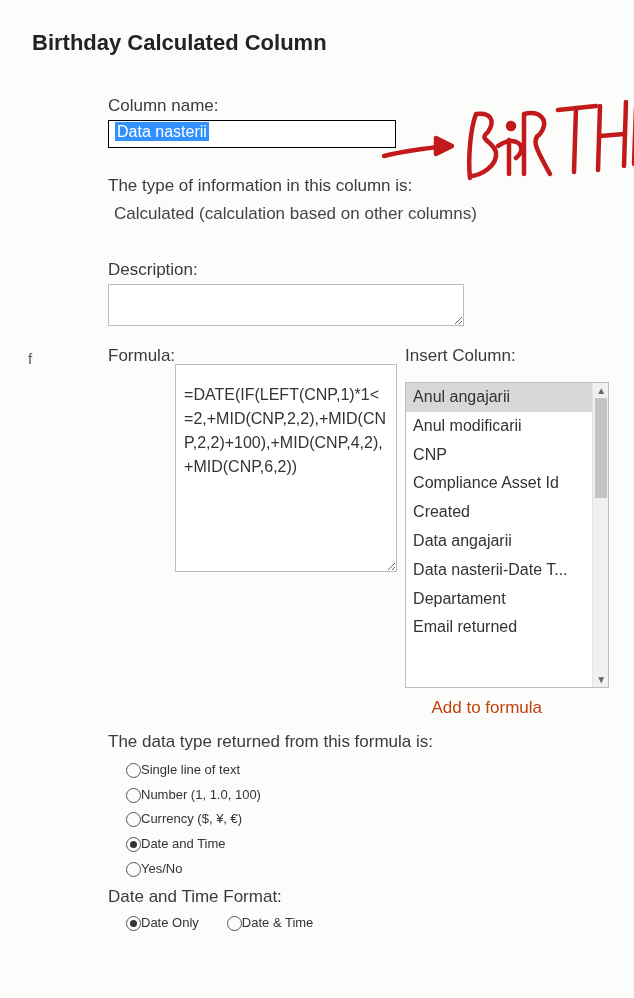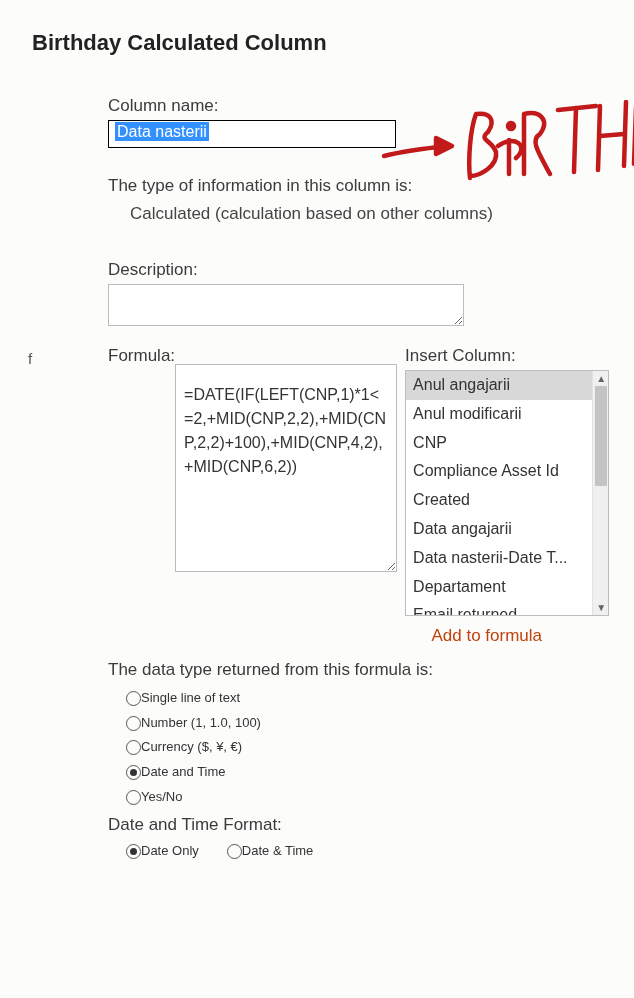--- a/index.html
+++ b/index.html
@@ -49,21 +49,21 @@
       color: #fff;
       padding: 1px 2px;
     }
     .type-info {
       margin-top: 28px;
       font-size: 17px;
       color: #3c3c3c;
     }
     .type-value {
       margin-top: 8px;
-      margin-left: 22px;
+      margin-left: 6px;
       font-size: 17px;
       color: #444;
     }
     .desc-block { margin-top: 36px; }
     .desc-textarea {
       width: 356px;
       height: 42px;
       border: 1px solid #bdbdbd;
       resize: both;
       background: #fff;
@@ -83,25 +83,25 @@
       border: 1px solid #bdbdbd;
       resize: both;
       background: #fff;
       font-family: inherit;
       font-size: 16px;
       padding: 18px 8px 8px 8px;
       color: #333;
       line-height: 1.5;
       margin-top: 18px;
     }
-    .insert-col { display: flex; flex-direction: column; }
+    .insert-col { display: flex; flex-direction: column; gap: 12px; }
     .listbox-wrap {
       position: relative;
       width: 204px;
-      height: 246px;
+      height: 306px;
       border: 1px solid #bdbdbd;
       background: #fff;
       overflow: hidden;
     }
     .listbox {
       list-style: none;
       font-size: 16px;
       color: #333;
     }
     .listbox li {

